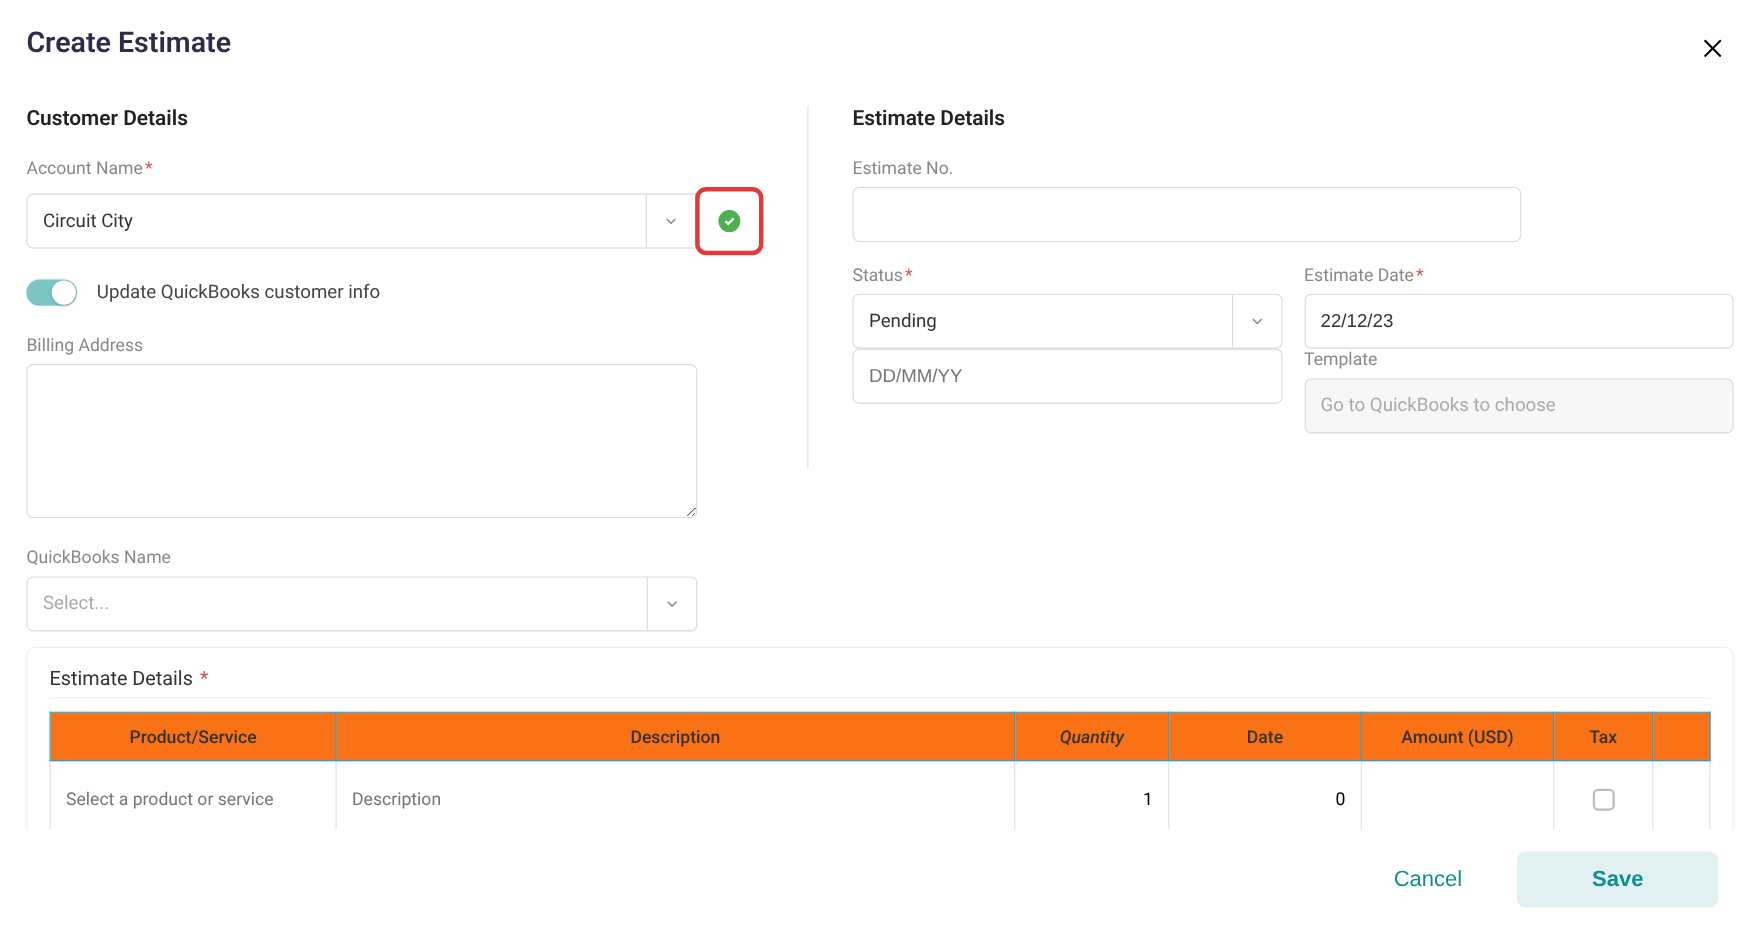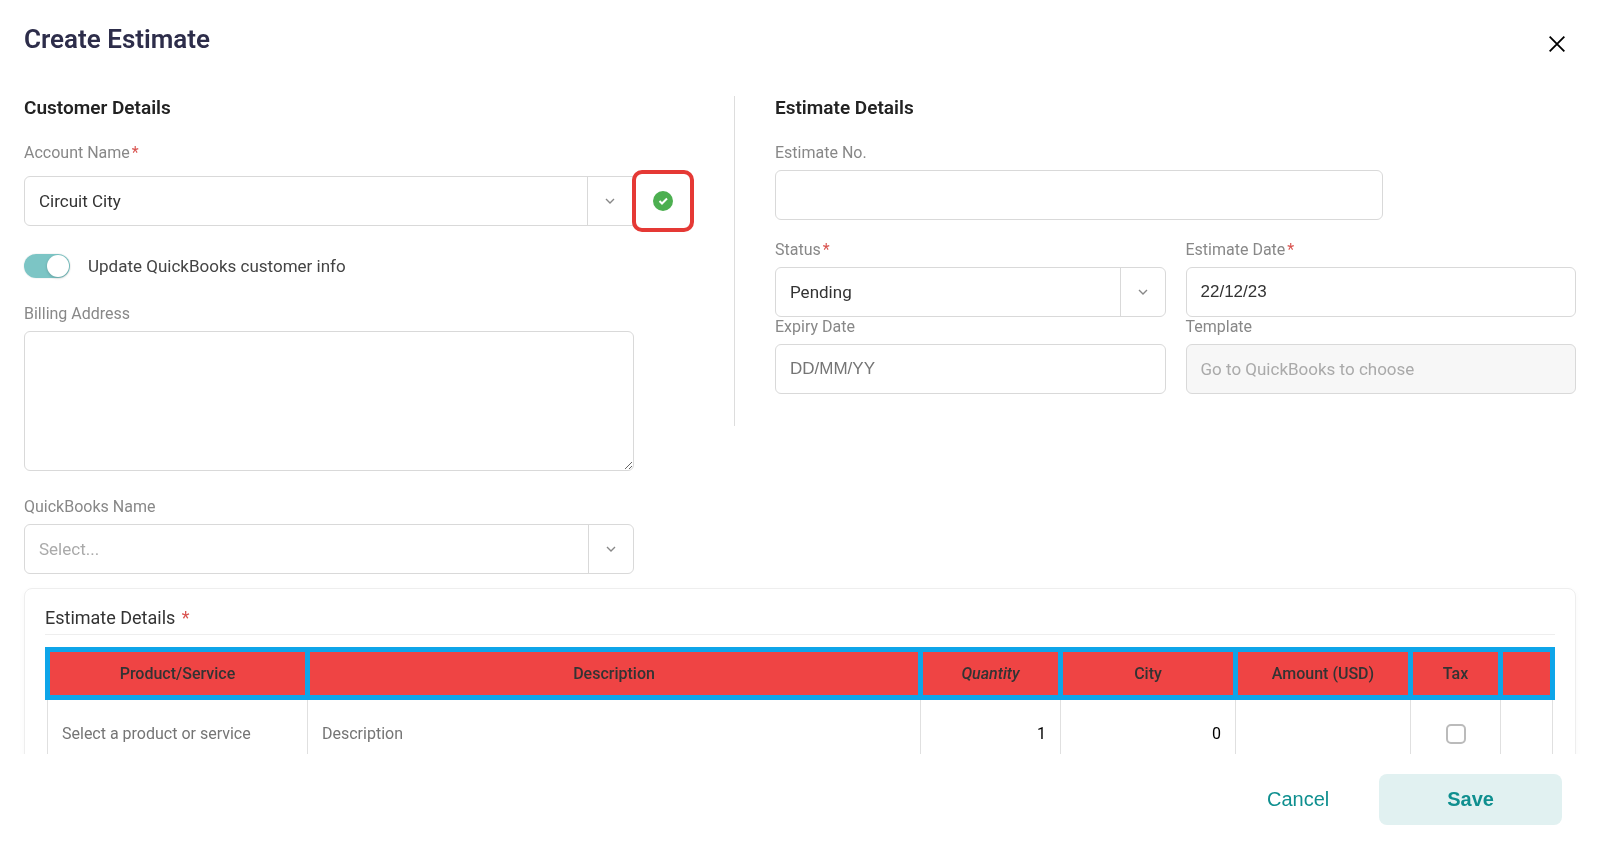--- a/index.html
+++ b/index.html
@@ -139,27 +139,27 @@
     color: #333;
     padding-bottom: 6px;
     border-bottom: 1px solid #eee;
     margin-bottom: 12px;
   }
   table.items {
     width: 100%;
     border-collapse: collapse;
   }
   table.items thead th {
-    background: #ef4444;
+    background: #f97316;
     font-weight: 500;
     font-size: 16px;
     color: #333;
     padding: 12px 14px;
     text-align: center;
-    border: 5px solid #0ea5e9;
+    border: 1px solid #0ea5e9;
   }
   table.items tbody td {
     border: 1px solid #e0e0e0;
     padding: 0;
     height: 70px;
     vertical-align: middle;
   }
   table.items input[type="text"] {
     border: none; width: 100%; height: 100%; padding: 0 14px;
     font-size: 16px; background: transparent; outline: none;
@@ -272,21 +272,20 @@
         </div>
       </div>
       <div class="rcol-field">
         <label class="field-label"><span>Estimate Date</span><span class="req">*</span></label>
         <input class="input-box" value="22/12/23" style="">
       </div>
     </div>
 
     <div class="rcol-row">
       <div class="rcol-field">
-        <label class="field-label">Expiry Date</label>
         <input class="input-box" placeholder="DD/MM/YY" style="">
       </div>
       <div class="rcol-field">
         <label class="field-label">Template</label>
         <div class="input-box disabled-box">
           <span class="placeholder">Go to QuickBooks to choose</span>
         </div>
       </div>
     </div>
   </div>
@@ -295,21 +294,21 @@
 <div style="height:14px"></div>
 
 <div class="line-items">
   <div class="line-items-title"><span>Estimate Details</span><span class="req"> *</span></div>
   <table class="items">
     <thead>
       <tr>
         <th class="col-prod">Product/Service</th>
         <th class="col-desc">Description</th>
         <th class="col-qty">Quantity</th>
-        <th class="col-rate">City</th>
+        <th class="col-rate">Date</th>
         <th class="col-amt">Amount (USD)</th>
         <th class="col-tax">Tax</th>
         <th class="col-act"></th>
       </tr>
     </thead>
     <tbody>
       <tr>
         <td><input type="text" placeholder="Select a product or service" style=""></td>
         <td><input type="text" placeholder="Description" style=""></td>
         <td><input type="text" class="rt" value="1" style=""></td>

